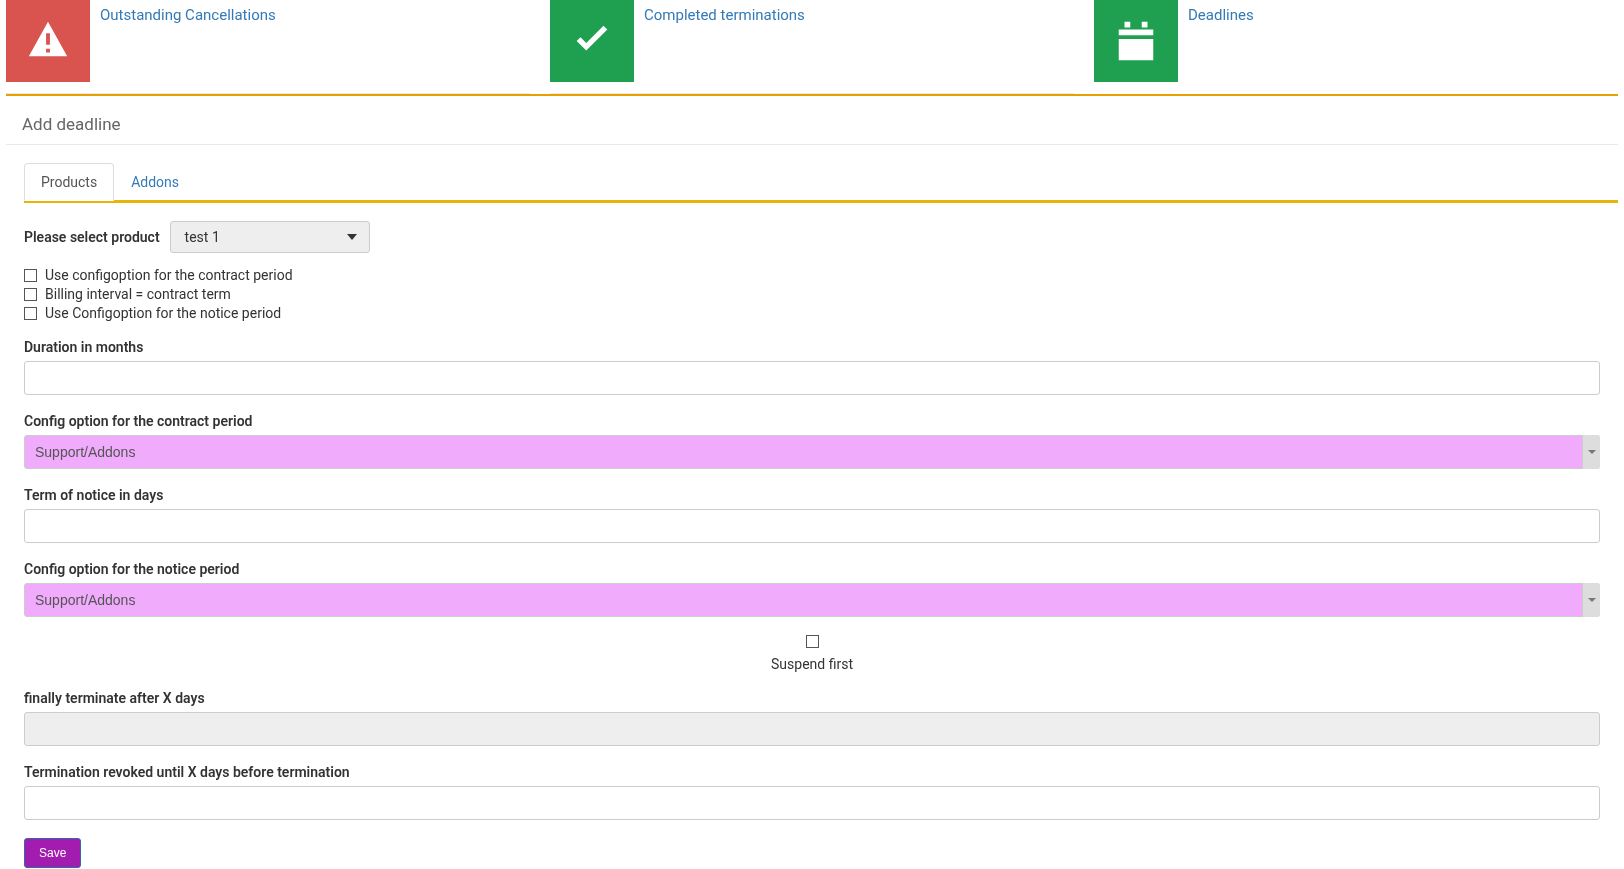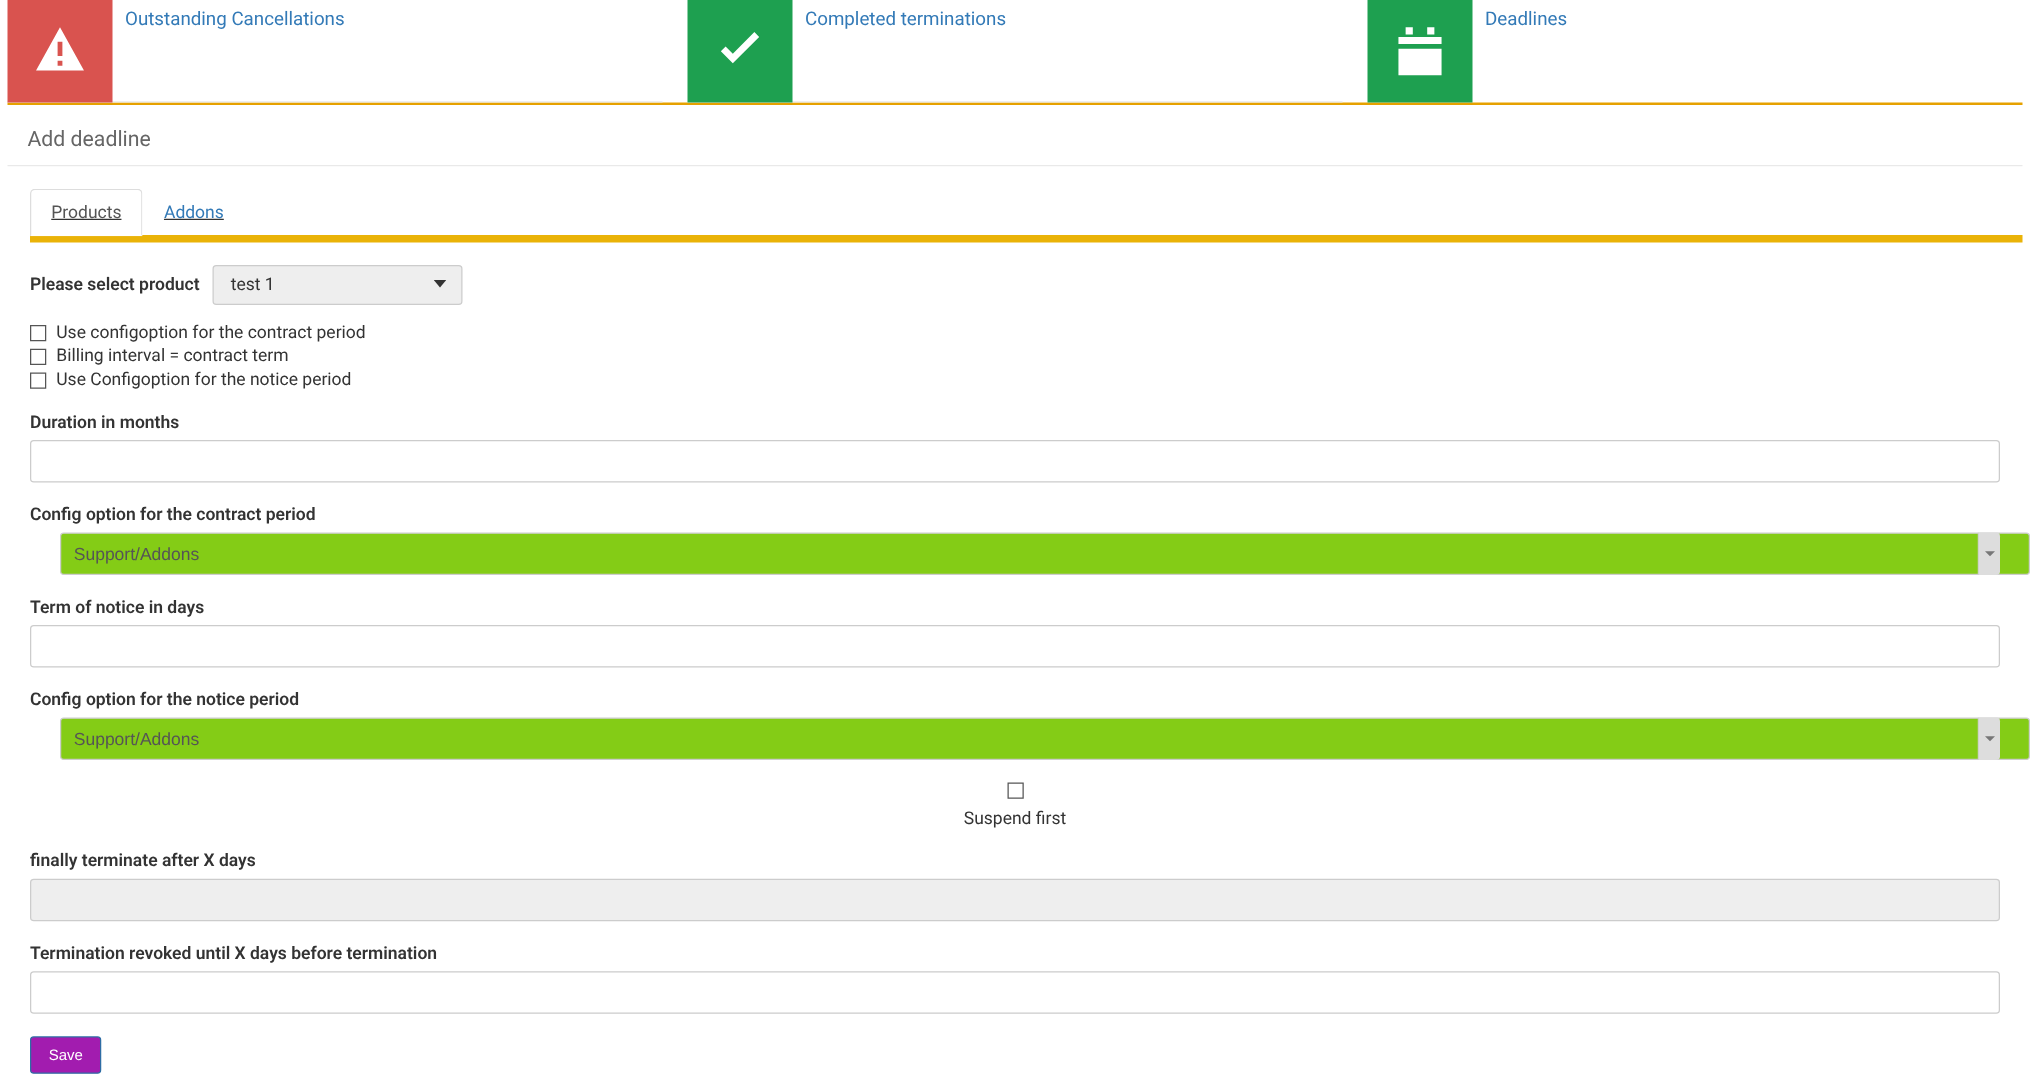--- a/index.html
+++ b/index.html
@@ -17,21 +17,21 @@
   .top-cards {
     display: flex;
     gap: 0;
     border-bottom: 2px solid #e6a100;
   }
   .card {
     flex: 1;
     display: flex;
     border-bottom: 1px solid #e9e9e9;
     margin-right: 20px;
-    height: 82px;
+    height: 94px;
   }
   .card:last-child { margin-right: 0; border-bottom: none;}
   .card-icon {
     width: 84px;
     height: 82px;
     display: flex;
     align-items: center;
     justify-content: center;
     color: #fff;
   }
@@ -51,22 +51,21 @@
   }
   .panel-heading {
     font-size: 17px;
     color: #666;
     padding: 10px 16px;
     border-bottom: 1px solid #e9e9e9;
   }
   .tabs {
     display: flex;
     margin: 18px 0 0 18px;
-    border-bottom: 6px solid #eab308;
-    text-decoration: underline;
+    border-bottom: 3px solid #eab308;
   }
   .tab {
     padding: 10px 16px;
     font-size: 14px;
     color: #337ab7;
     cursor: pointer;
     border: 1px solid transparent;
     border-bottom: none;
     border-radius: 4px 4px 0 0;
     margin-bottom: -1px;
@@ -135,24 +134,23 @@
     font-size: 14px;
     background: #fff;
   }
   .text-input.readonly { background: #eee; color: #666; }
   .select-input {
     width: 100%;
     border: 1px solid #ccc;
     border-radius: 3px;
     padding: 8px 10px;
     font-size: 14px;
-    background: #84cc16;
+    background: #f0abfc;
     color: #555;
     appearance: none;
-    margin-left: 24px;
   }
   .select-wrap {
     position: relative;
   }
   .select-wrap .arrow-box {
     position: absolute;
     right: 0; top: 0; bottom: 0;
     width: 18px;
     background: #ddd;
     border-left: 1px solid #ccc;

